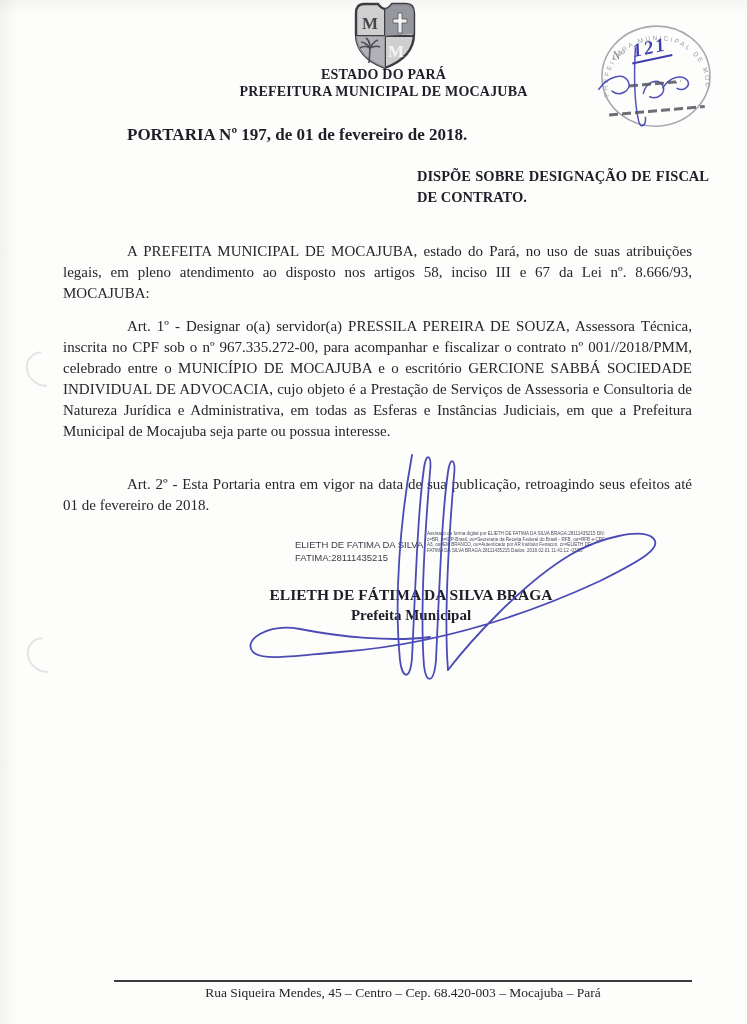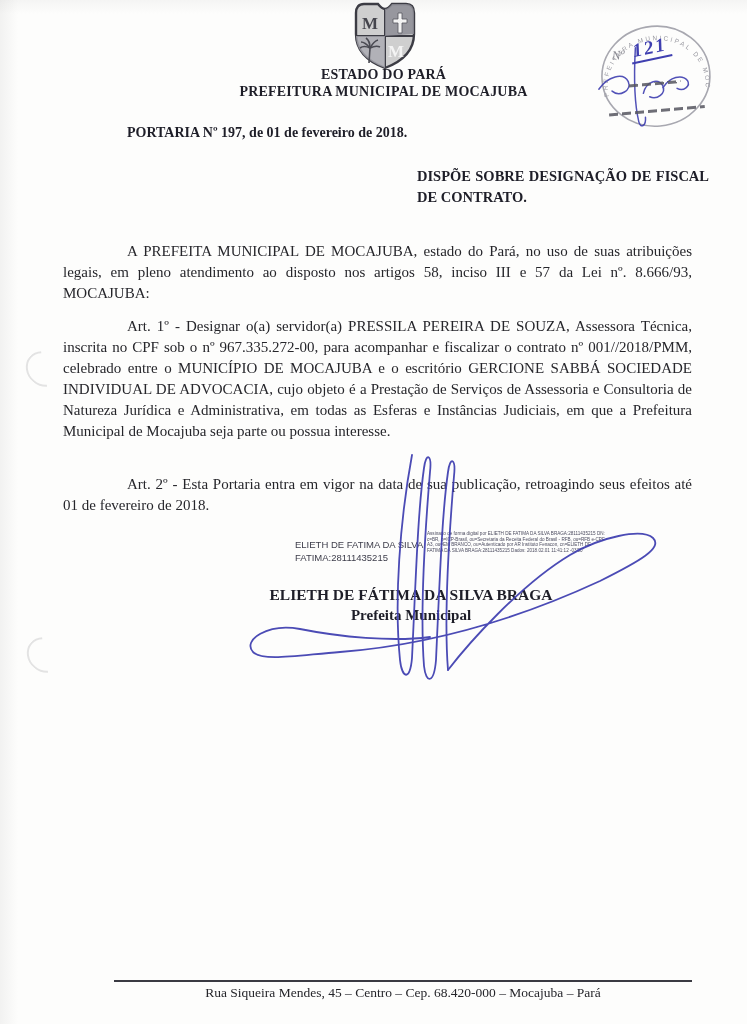--- a/index.html
+++ b/index.html
@@ -20,21 +20,21 @@
   .stamp{position:absolute;left:576px;top:16px;width:164px;height:122px;transform:rotate(-5deg);}
   .stamp .num{position:absolute;left:38px;top:28px;font-size:13px;color:#8a8a92;font-style:italic;}
   .stamp .num-hand{position:absolute;left:56px;top:20px;color:#3f3fb0;font-size:19px;
        font-style:italic;font-weight:700;transform:rotate(-7deg);
        border-bottom:2px solid #3f3fb0;padding:0 3px 0 3px;letter-spacing:2px;}
   .stamp .dash1,.stamp .dash2{position:absolute;height:3px;
        background:repeating-linear-gradient(90deg,#55555f 0 9px,transparent 9px 13px);opacity:.85;}
   .stamp .dash1{left:52px;top:66px;width:52px;}
   .stamp .dash2{left:30px;top:93px;width:96px;}
   .content{position:absolute;left:63px;top:0;width:629px;}
-  .portaria-title{position:absolute;top:125px;left:64px;font-weight:700;font-size:14px;color:#1e1e28;}
+  .portaria-title{position:absolute;top:125px;left:64px;font-weight:700;font-size:17px;color:#1e1e28;}
   .subject{position:absolute;top:166px;left:354px;width:292px;font-weight:700;font-size:14.5px;
        line-height:21px;text-align:justify;color:#1e1e28;}
   .par{position:absolute;width:629px;margin:0;font-size:15px;line-height:21px;
        text-align:justify;text-indent:64px;color:#26262b;}
   .p1{top:241px;} .p2{top:316px;} .p3{top:474px;}
   .b{font-weight:400;}
   .digsig-name{position:absolute;left:295px;top:539px;width:150px;
        font-family:"Liberation Sans", sans-serif;font-size:9.5px;line-height:12.5px;color:#3d3d4a;}
   .digsig-att{position:absolute;left:427px;top:531px;width:180px;
        font-family:"Liberation Sans", sans-serif;font-size:4.6px;line-height:5.6px;color:#4c4c60;}
@@ -103,21 +103,21 @@
     </svg>
     <span class="num">Nº</span>
     <span class="num-hand">121</span>
     <div class="dash1"></div>
     <div class="dash2"></div>
   </div>
 
   <div class="content">
     <div class="portaria-title">PORTARIA Nº 197, de 01 de fevereiro de 2018.</div>
     <div class="subject">DISPÕE SOBRE DESIGNAÇÃO DE FISCAL DE CONTRATO.</div>
-    <p class="par p1"><span class="b">A PREFEITA MUNICIPAL DE MOCAJUBA</span><span>, estado do Pará, no uso de suas atribuições legais, em pleno atendimento ao disposto nos artigos 58, inciso III e 57 da Lei nº. 8.666/93, </span><span class="b">MOCAJUBA:</span></p>
+    <p class="par p1"><span class="b">A PREFEITA MUNICIPAL DE MOCAJUBA</span><span>, estado do Pará, no uso de suas atribuições legais, em pleno atendimento ao disposto nos artigos 58, inciso III e 67 da Lei nº. 8.666/93, </span><span class="b">MOCAJUBA:</span></p>
     <p class="par p2"><span class="b">Art. 1º - </span><span>Designar o(a) servidor(a) </span><span class="b">PRESSILA PEREIRA DE SOUZA</span><span>, Assessora Técnica, inscrita no CPF sob o nº 967.335.272-00, para acompanhar e fiscalizar o contrato nº 001//2018/PMM, celebrado entre o MUNICÍPIO DE MOCAJUBA e o escritório GERCIONE SABBÁ SOCIEDADE INDIVIDUAL DE ADVOCACIA, cujo objeto é a Prestação de Serviços de Assessoria e Consultoria de Natureza Jurídica e Administrativa, em todas as Esferas e Instâncias Judiciais, em que a Prefeitura Municipal de Mocajuba seja parte ou possua interesse.</span></p>
     <p class="par p3"><span class="b">Art. 2º - </span><span>Esta Portaria entra em vigor na data de sua publicação, retroagindo seus efeitos até 01 de fevereiro de 2018.</span></p>
   </div>
 
   <div class="digsig-name">
     <div>ELIETH DE FATIMA DA SILVA</div>
     <div>FATIMA:28111435215</div>
   </div>
   <div class="digsig-att">Assinado de forma digital por ELIETH DE FATIMA DA SILVA BRAGA:28111435215 DN: c=BR, o=ICP-Brasil, ou=Secretaria da Receita Federal do Brasil - RFB, ou=RFB e-CPF A3, ou=EM BRANCO, ou=Autenticado por AR Instituto Fenacon, cn=ELIETH DE FATIMA DA SILVA BRAGA:28111435215 Dados: 2018.02.01 11:41:12 -03'00'</div>
 
@@ -130,16 +130,16 @@
     <g fill="none" stroke="#3c3caf" stroke-width="1.8" stroke-linecap="round" opacity="0.92">
       <path d="M412 455 C400 520, 394 600, 400 660 C402 678, 410 682, 412 658 C416 574, 418 510, 424 468 C426 452, 432 454, 430 472 C424 544, 420 614, 424 666 C426 684, 434 684, 436 660 C440 574, 442 514, 448 472 C450 456, 456 458, 454 476 C448 548, 444 620, 448 670"></path>
       <path d="M448 670 C468 644, 520 585, 570 555 C600 537, 642 528, 653 538 C663 548, 640 561, 600 581 C520 618, 430 645, 340 652 C300 655, 263 662, 253 652 C242 640, 268 623, 300 629 C340 637, 392 642, 430 637"></path>
     </g>
 
   </svg>
   <div class="arc arc1"></div>
   <div class="arc arc2"></div>
 
   <div class="footer">
-    <div>Rua Siqueira Mendes, 45 – Centro – Cep. 68.420-000 – Mocajuba – Pará</div>
+    <div>Rua Siqueira Mendes, 45 – Centro – Cep. 68.420-003 – Mocajuba – Pará</div>
   </div>
 
 </div>
 
 </body></html>

